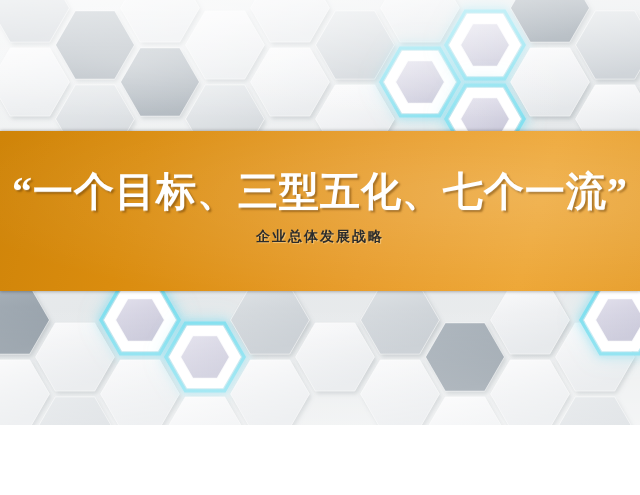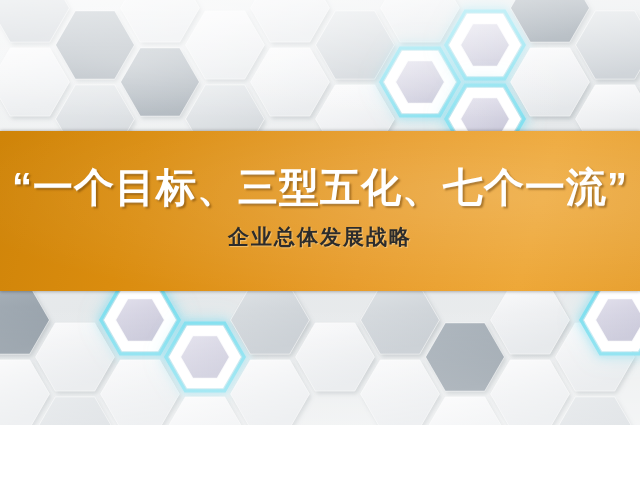--- a/index.html
+++ b/index.html
@@ -5,21 +5,21 @@
   html, body {
     margin: 0;
     padding: 0;
     background: #ffffff;
   }
   #slide {
     position: relative;
     width: 640px;
     height: 425px;
     overflow: hidden;
-    font-family: Liberation Sans, sans-serif;
+    font-family: Liberation Serif, serif;
     background: #e9ebec;
   }
 
   
   #hexlayer {
     position: absolute;
     inset: 0;
     width: 640px;
     height: 495px;
   }
@@ -70,21 +70,21 @@
     font-weight: bold;
     letter-spacing: 1px;
     white-space: nowrap;
     text-shadow: 2px 2px 2px rgba(90,52,0,0.45), 0 1px 0 rgba(255,255,255,0.25);
     margin: 0 0 4px 0;
     padding-top: 2px;
   }
 
   #subhead {
     color: #2c2c2c;
-    font-size: 21px;
+    font-size: 14px;
     font-weight: bold;
     letter-spacing: 2px;
     white-space: nowrap;
     text-shadow: 1px 1px 1px rgba(255,225,170,0.55);
     margin: 10px 0 8px 0;
   }
 </style>
 </head>
 <body>
 

